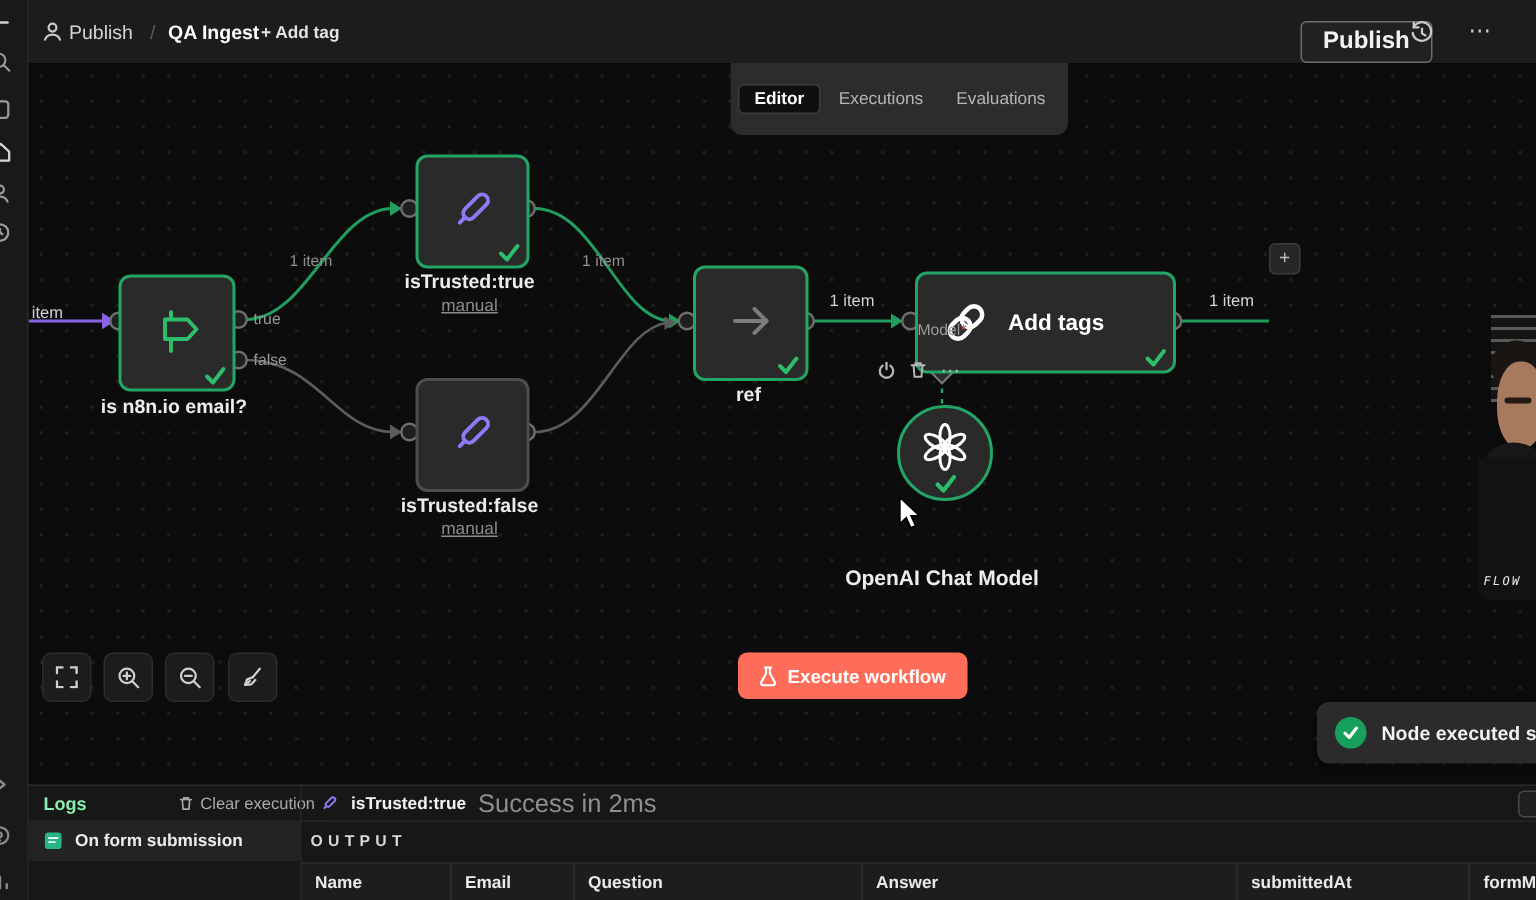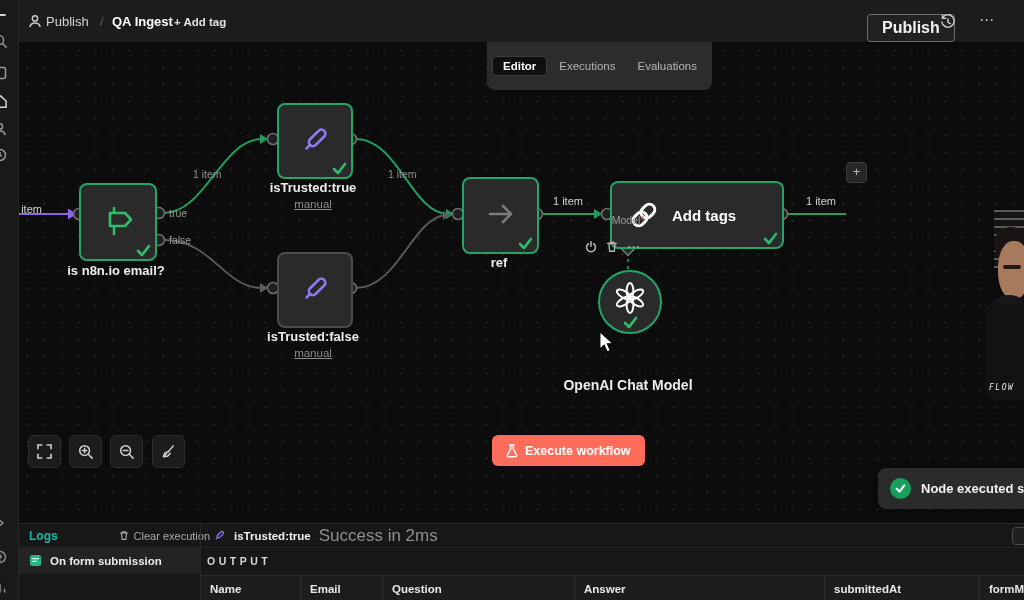--- a/index.html
+++ b/index.html
@@ -82,21 +82,21 @@
   #webcam .caption{position:absolute;left:4px;bottom:8px;color:#e9e9e9;font-size:8px;font-style:italic;
     letter-spacing:1.5px;font-family:"DejaVu Sans Mono",monospace;}
 
   
   #cursor{left:598px;top:331px;z-index:60;}
 
   
   #bottom{left:19px;top:523px;width:1005px;height:77px;background:#171717;border-top:1px solid #2c2c2c;z-index:30;}
   #logs-head{position:absolute;left:0;top:0;width:181px;height:23px;border-bottom:1px solid #262626;
     display:flex;align-items:center;justify-content:space-between;padding:0 10px;}
-  #logs-title{color:#14b8a6;font-size:12px;font-weight:700;}
+  #logs-title{color:#86efac;font-size:12px;font-weight:700;}
   #clear-exec{display:flex;align-items:center;gap:5px;color:#a9a9a9;font-size:11px;cursor:pointer;}
   #left-col{position:absolute;left:0;top:23px;width:181px;height:54px;border-right:1px solid #262626;}
   #run-sum{display:flex;align-items:center;gap:8px;height:26px;padding-left:10px;color:#8f8f8f;font-size:10.5px;
     border-bottom:1px solid #222;}
   #run-sum .vd{width:1px;height:12px;background:#3a3a3a;}
   #trigger-row{display:flex;align-items:center;gap:8px;height:27px;padding-left:10px;background:#232323;
     color:#ececec;font-size:11.5px;font-weight:600;cursor:pointer;}
   #sel-node{position:absolute;left:181px;top:0;width:824px;height:23px;border-bottom:1px solid #262626;
     border-left:1px solid #262626;display:flex;align-items:center;gap:8px;padding-left:12px;}
   #sel-node .nm{color:#f2f2f2;font-size:11.5px;font-weight:700;}

